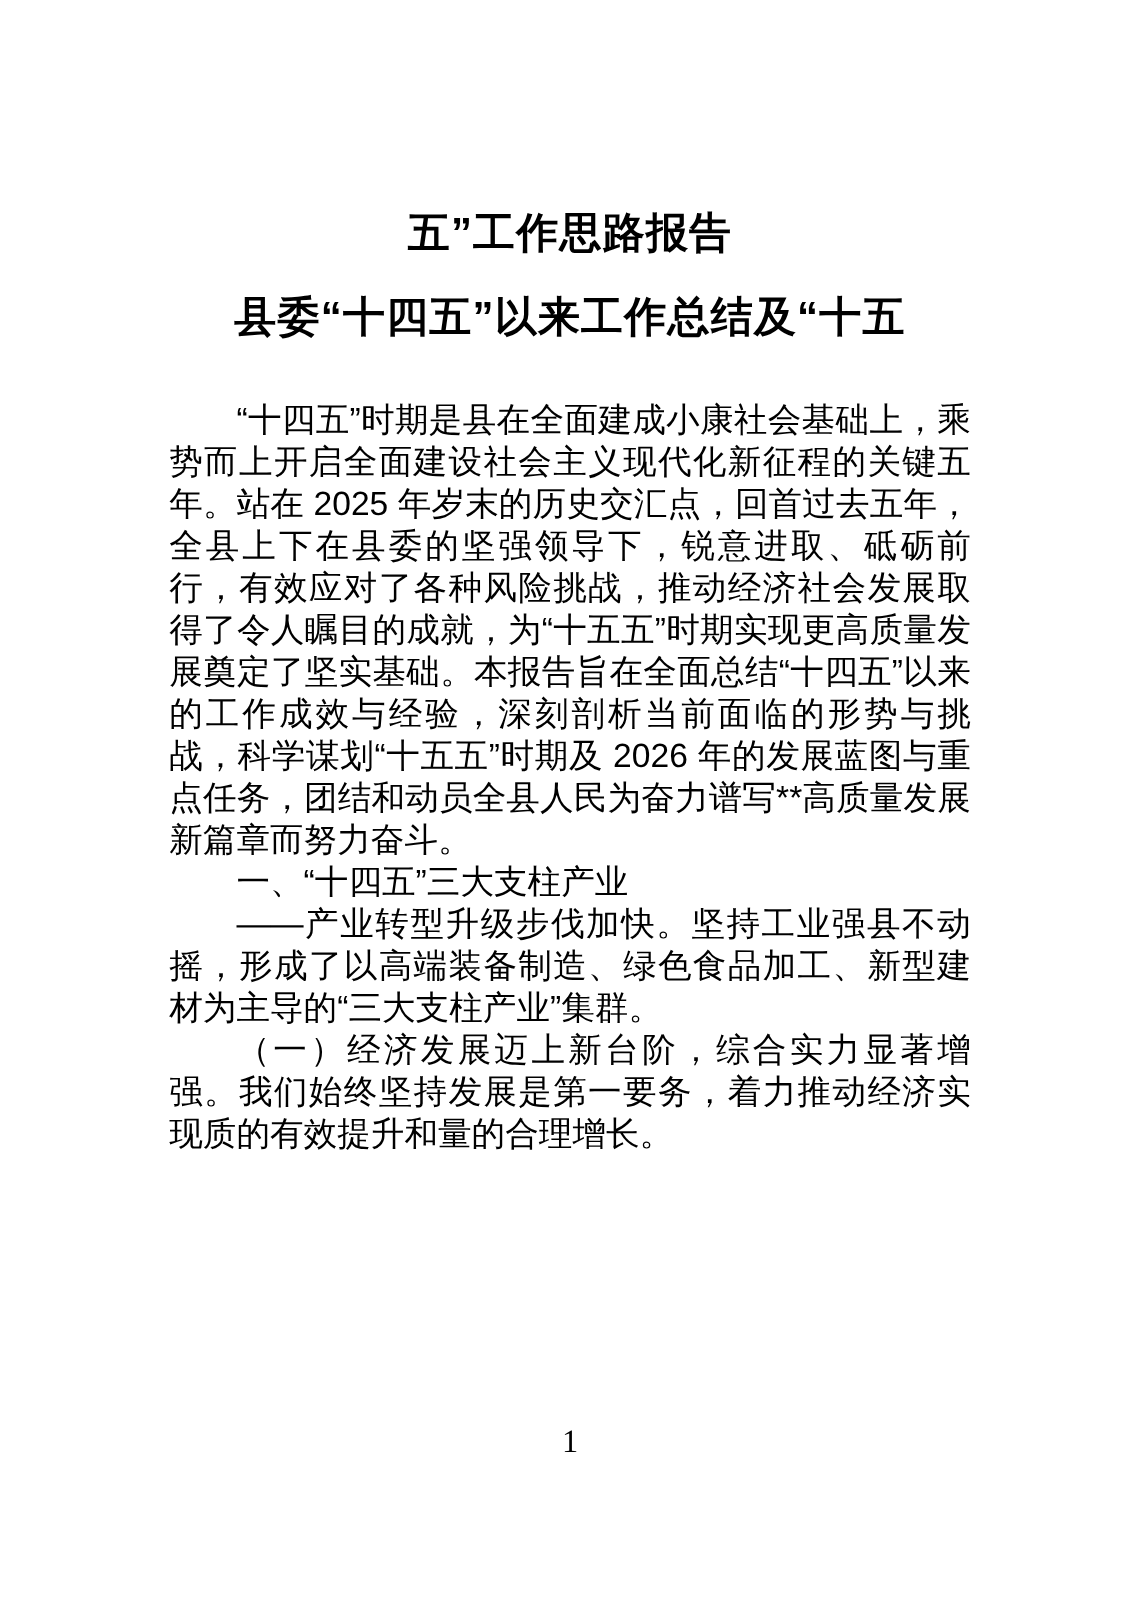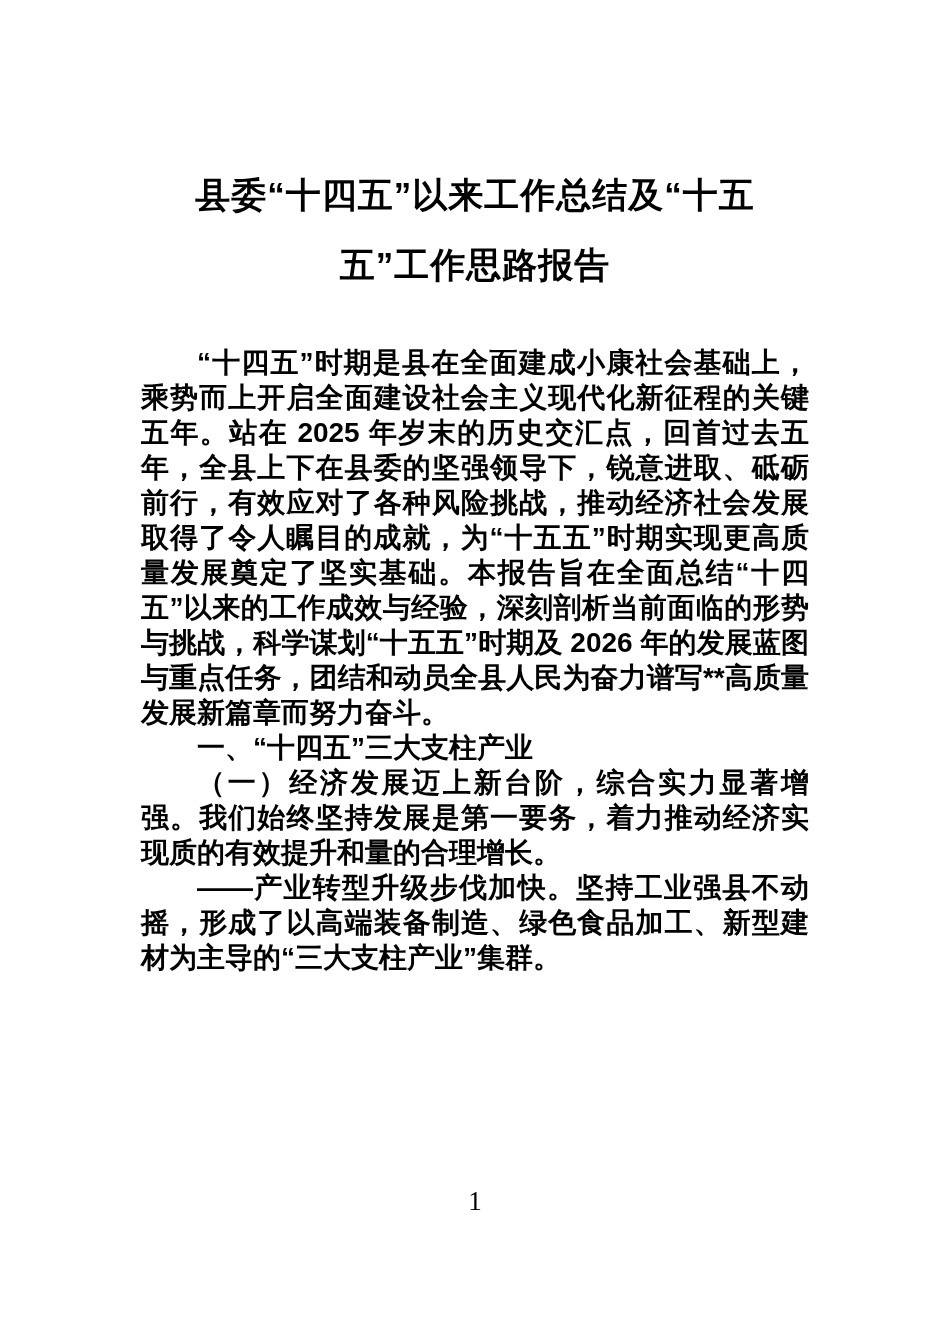--- a/index.html
+++ b/index.html
@@ -22,26 +22,25 @@
     font-size: 35px;
     line-height: 70px;
     font-weight: 700;
     letter-spacing: 1px;
   }
   .doc-title .title-line {
     white-space: nowrap;
   }
   .doc-body {
     width: 668px;
-    margin: 45px auto 0 auto;
+    margin: 32px auto 0 auto;
     font-size: 28px;
     line-height: 35px;
     text-align: justify;
     text-justify: inter-character;
-    font-weight: bold;
   }
   .doc-body p {
     margin: 0;
     padding: 0;
     text-indent: 2em;
   }
   .page-number {
     position: absolute;
     top: 1184px;
     left: 0;
@@ -51,26 +50,26 @@
     font-size: 27px;
     line-height: 35px;
   }
 </style>
 </head>
 <body>
 
 <div class="page">
 
   <div class="doc-title">
+    <div class="title-line">五”工作思路报告</div>
     <div class="title-line">县委“十四五”以来工作总结及“十五</div>
-    <div class="title-line">五”工作思路报告</div>
   </div>
 
   <div class="doc-body">
     <p>“十四五”时期是县在全面建成小康社会基础上，乘势而上开启全面建设社会主义现代化新征程的关键五年。站在 2025 年岁末的历史交汇点，回首过去五年，全县上下在县委的坚强领导下，锐意进取、砥砺前行，有效应对了各种风险挑战，推动经济社会发展取得了令人瞩目的成就，为“十五五”时期实现更高质量发展奠定了坚实基础。本报告旨在全面总结“十四五”以来的工作成效与经验，深刻剖析当前面临的形势与挑战，科学谋划“十五五”时期及 2026 年的发展蓝图与重点任务，团结和动员全县人民为奋力谱写**高质量发展新篇章而努力奋斗。</p>
     <p>一、“十四五”三大支柱产业</p>
+    <p>——产业转型升级步伐加快。坚持工业强县不动摇，形成了以高端装备制造、绿色食品加工、新型建材为主导的“三大支柱产业”集群。</p>
     <p>（一）经济发展迈上新台阶，综合实力显著增强。我们始终坚持发展是第一要务，着力推动经济实现质的有效提升和量的合理增长。</p>
-    <p>——产业转型升级步伐加快。坚持工业强县不动摇，形成了以高端装备制造、绿色食品加工、新型建材为主导的“三大支柱产业”集群。</p>
   </div>
 
   <div class="page-number">1</div>
 
 </div>
 
 </body></html>

